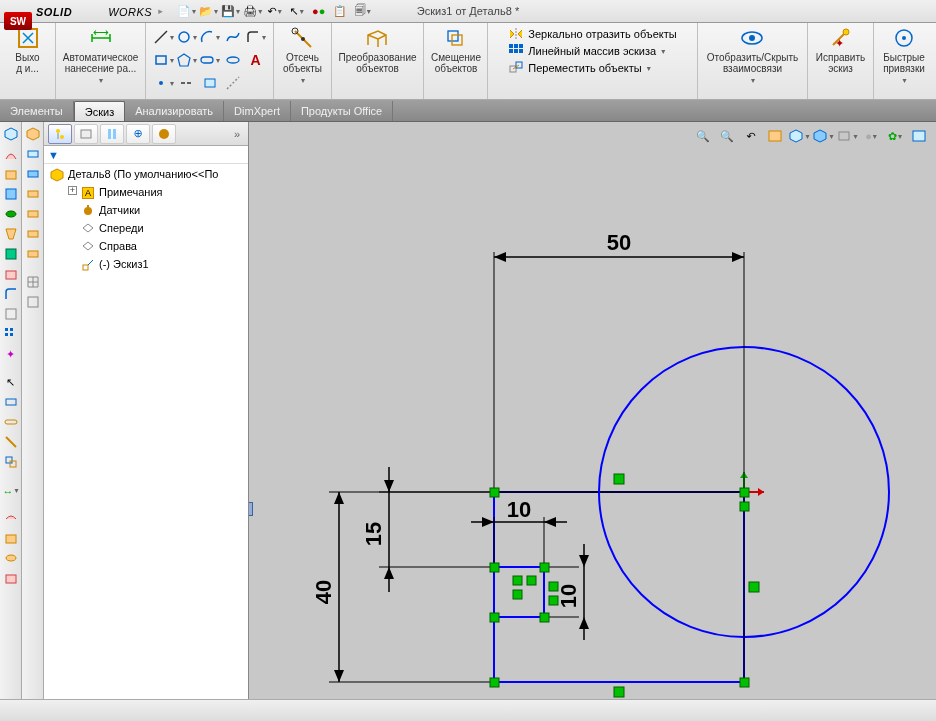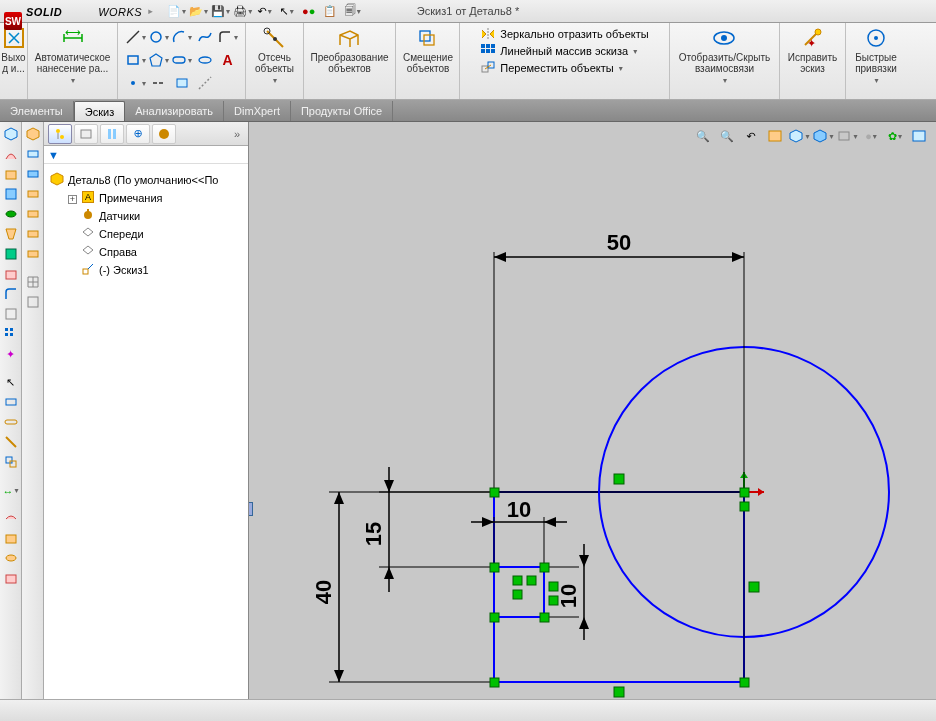--- a/index.html
+++ b/index.html
@@ -1,20 +1,20 @@
 <!DOCTYPE html>
 <html><head>
 <meta charset="utf-8">
 <style>
   * { box-sizing: border-box; margin: 0; padding: 0; font-family: Tahoma, Arial, sans-serif; font-size: 11px; }
   body { width: 936px; height: 721px; background: #c8c8c8; overflow: hidden; position: relative; }
 
   
   .titlebar { height: 23px; background: linear-gradient(#f0f0f0,#e0e0e0); border-bottom: 1px solid #999; display:flex; align-items:center; padding:0 4px; gap:4px; position:relative; }
-  .logo { width:18px; height:18px; background:linear-gradient(#d00,#800); border-radius:2px; display:flex; align-items:center; justify-content:center; color:#fff; font-weight:bold; font-size:10px;margin-top:20px; }
+  .logo { width:28px; height:18px; background:linear-gradient(#d00,#800); border-radius:2px; display:flex; align-items:center; justify-content:center; color:#fff; font-weight:bold; font-size:10px;margin-top:20px; }
   .brand { font-size:13px; letter-spacing:0.5px; }
   .brand b { font-weight:bold; font-style:italic; }
   .qat { display:flex; gap:2px; align-items:center; margin-left:10px; }
   .icon-btn { width:20px; height:20px; display:flex; align-items:center; justify-content:center; cursor:pointer; border-radius:2px; }
   .title-center { position:absolute; left:50%; transform:translateX(-50%); color:#444; }
 
   
   .ribbon { height: 77px; background: linear-gradient(#f6f6f6,#e4e4e4); border-bottom: 1px solid #aaa; display:flex; }
   .rib-group { border-right:1px solid #c0c0c0; display:flex; flex-direction:column; align-items:center; justify-content:flex-start; padding:3px 6px 2px 6px; gap:2px; }
   .rib-big { display:flex; flex-direction:column; align-items:center; gap:2px; cursor:pointer; }
@@ -42,21 +42,21 @@
   .second-vtb { width:22px; background:linear-gradient(90deg,#f2f2f2,#e2e2e2); border-right:1px solid #aaa; display:flex; flex-direction:column; align-items:center; padding-top:4px; gap:4px; }
 
   
   .fmpanel { width:205px; background:#fff; border-right:1px solid #888; display:flex; flex-direction:column; }
   .fmtabs { height:24px; background:linear-gradient(#f0f0f0,#ddd); display:flex; align-items:center; padding:0 4px; gap:2px; border-bottom:1px solid #aaa; }
   .fmtabs .icon-btn { width:24px; height:20px; border:1px solid #ccc; background:linear-gradient(#fff,#eee); border-radius:2px; }
   .fmtabs .icon-btn.active { background:linear-gradient(#fff,#cce0ff); border-color:#88a; }
   .fmtabs .expand { margin-left:auto; cursor:pointer; color:#666; padding:0 4px; }
   .filterbar { height:18px; border-bottom:1px solid #ddd; display:flex; align-items:center; padding-left:4px; }
   .tree { flex:1; overflow:auto; padding:4px 0; }
-  .tn { display:flex; align-items:flex-end; gap:4px; height:18px; padding-left:6px; cursor:pointer; white-space:nowrap; }
+  .tn { display:flex; align-items:flex-start; gap:4px; height:18px; padding-left:6px; cursor:pointer; white-space:nowrap; }
   .tn .twist { width:9px; height:9px; border:1px solid #888; display:flex; align-items:center; justify-content:center; font-size:9px; line-height:7px; color:#444; background:#fff; }
   .tn.child { padding-left:24px; }
   .tn .nico { width:14px; height:14px; display:flex; align-items:center; justify-content:center; }
 
   
   .canvas { flex:1; background:#c8c8c8; position:relative; overflow:hidden; }
   .splitter { position:absolute; left:-6px; top:380px; width:10px; height:14px; background:#9ad; border:1px solid #369; }
 
   
   .hud { position:absolute; top:4px; right:6px; display:flex; gap:2px; align-items:center; }
@@ -91,21 +91,21 @@
         <span style="color:#b00;">●</span>
         <span style="color:#0a0;">●</span>
       </div>
     <div class="icon-btn">📋</div>
     <div class="icon-btn">🗐<span class="drop">▾</span></div>
   </div>
   <div class="title-center">Эскиз1 от Деталь8 *</div>
 </div>
 
 <div class="ribbon">
-  <div class="rib-group" style="width:28px;">
+  <div class="rib-group" style="width:56px;">
     <div class="rib-big">
       <div class="icon24">
         <svg width="24" height="24">
             <rect x="3" y="3" width="18" height="18" fill="none" stroke="#c80" stroke-width="2"></rect>
             <path d="M7 7 L17 17 M17 7 L7 17" stroke="#08c" stroke-width="1.5"></path>
           </svg>
       </div>
       <div class="rib-label" style="white-space:pre-line;">Выхо
 д и...</div>
     </div>

